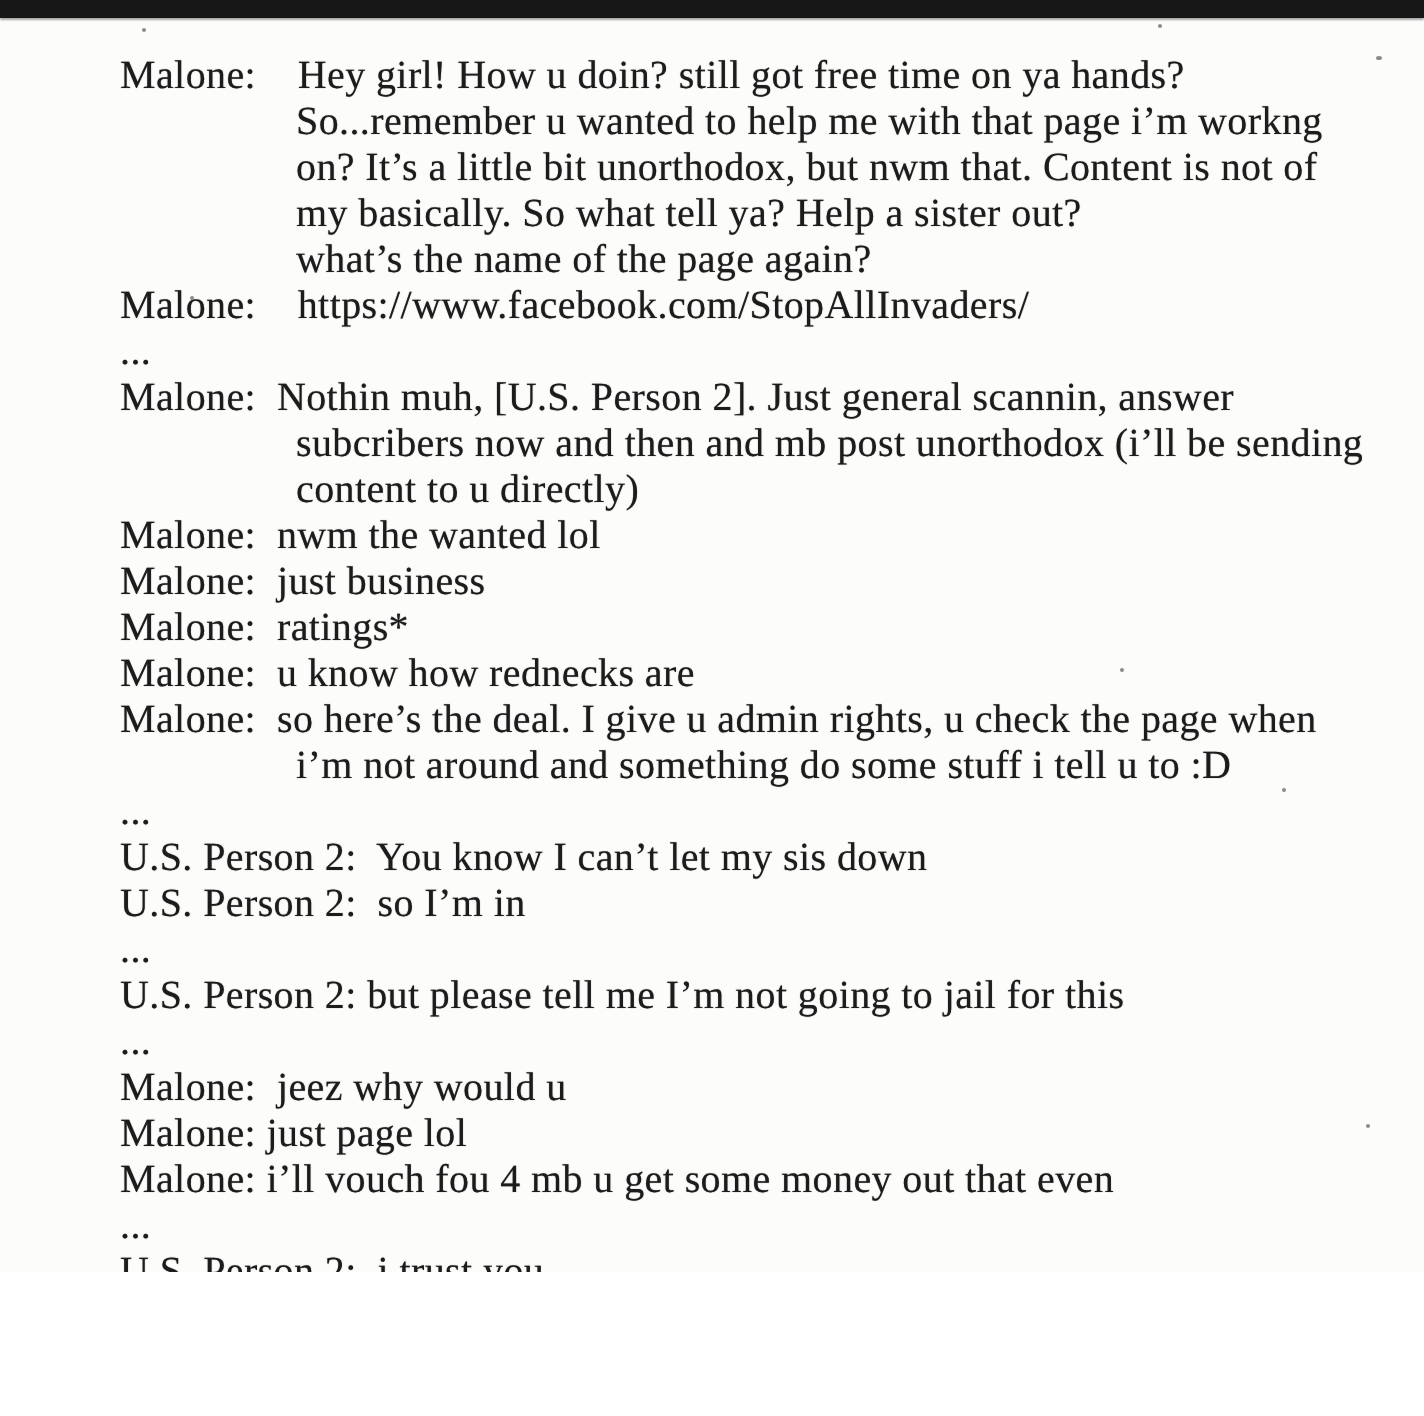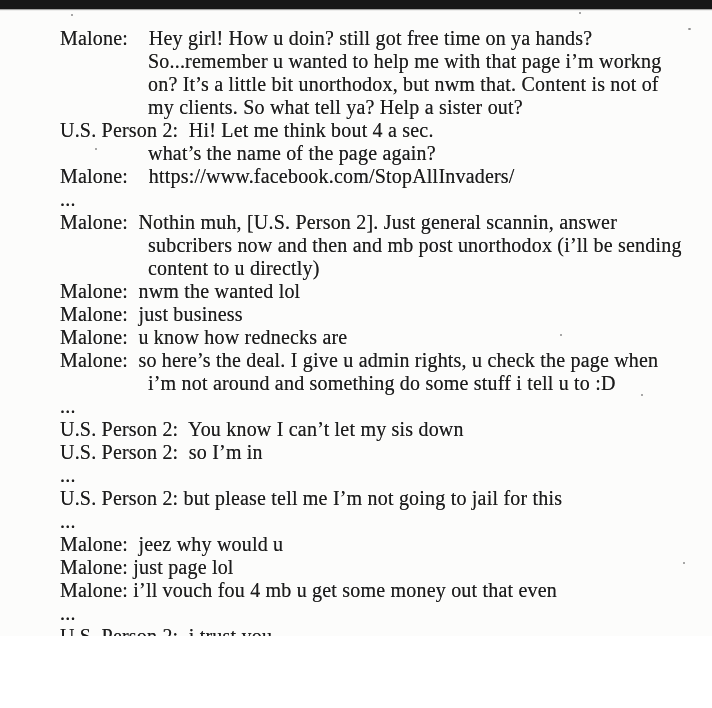--- a/index.html
+++ b/index.html
@@ -24,30 +24,30 @@
 </head>
 <body>
 
 <div class="page">
   <div class="topbar"></div>
 
   <div class="doc">
     <div class="ln"><span>Malone:</span><span>    Hey girl! How u doin? still got free time on ya hands?</span></div>
     <div class="ln cont"><span>So...remember u wanted to help me with that page i’m workng</span></div>
     <div class="ln cont"><span>on? It’s a little bit unorthodox, but nwm that. Content is not of</span></div>
-    <div class="ln cont"><span>my clients. So what tell ya? Help a sister out?</span></div>
-    <div class="ln"><span>U.S. Person 2:</span><span>  Hi! Let me think bout 4 a sec.</span></div>
+    <div class="ln cont"><span>my basically. So what tell ya? Help a sister out?</span></div>
     <div class="ln cont"><span>what’s the name of the page again?</span></div>
     <div class="ln"><span>Malone:</span><span>    https://www.facebook.com/StopAllInvaders/</span></div>
     <div class="ln"><span>...</span></div>
     <div class="ln"><span>Malone:</span><span>  Nothin muh, [U.S. Person 2]. Just general scannin, answer</span></div>
     <div class="ln cont"><span>subcribers now and then and mb post unorthodox (i’ll be sending</span></div>
     <div class="ln cont"><span>content to u directly)</span></div>
     <div class="ln"><span>Malone:</span><span>  nwm the wanted lol</span></div>
     <div class="ln"><span>Malone:</span><span>  just business</span></div>
+    <div class="ln"><span>Malone:</span><span>  ratings*</span></div>
     <div class="ln"><span>Malone:</span><span>  u know how rednecks are</span></div>
     <div class="ln"><span>Malone:</span><span>  so here’s the deal. I give u admin rights, u check the page when</span></div>
     <div class="ln cont"><span>i’m not around and something do some stuff i tell u to :D</span></div>
     <div class="ln"><span>...</span></div>
     <div class="ln"><span>U.S. Person 2:</span><span>  You know I can’t let my sis down</span></div>
     <div class="ln"><span>U.S. Person 2:</span><span>  so I’m in</span></div>
     <div class="ln"><span>...</span></div>
     <div class="ln"><span>U.S. Person 2:</span><span> but please tell me I’m not going to jail for this</span></div>
     <div class="ln"><span>...</span></div>
     <div class="ln"><span>Malone:</span><span>  jeez why would u</span></div>

